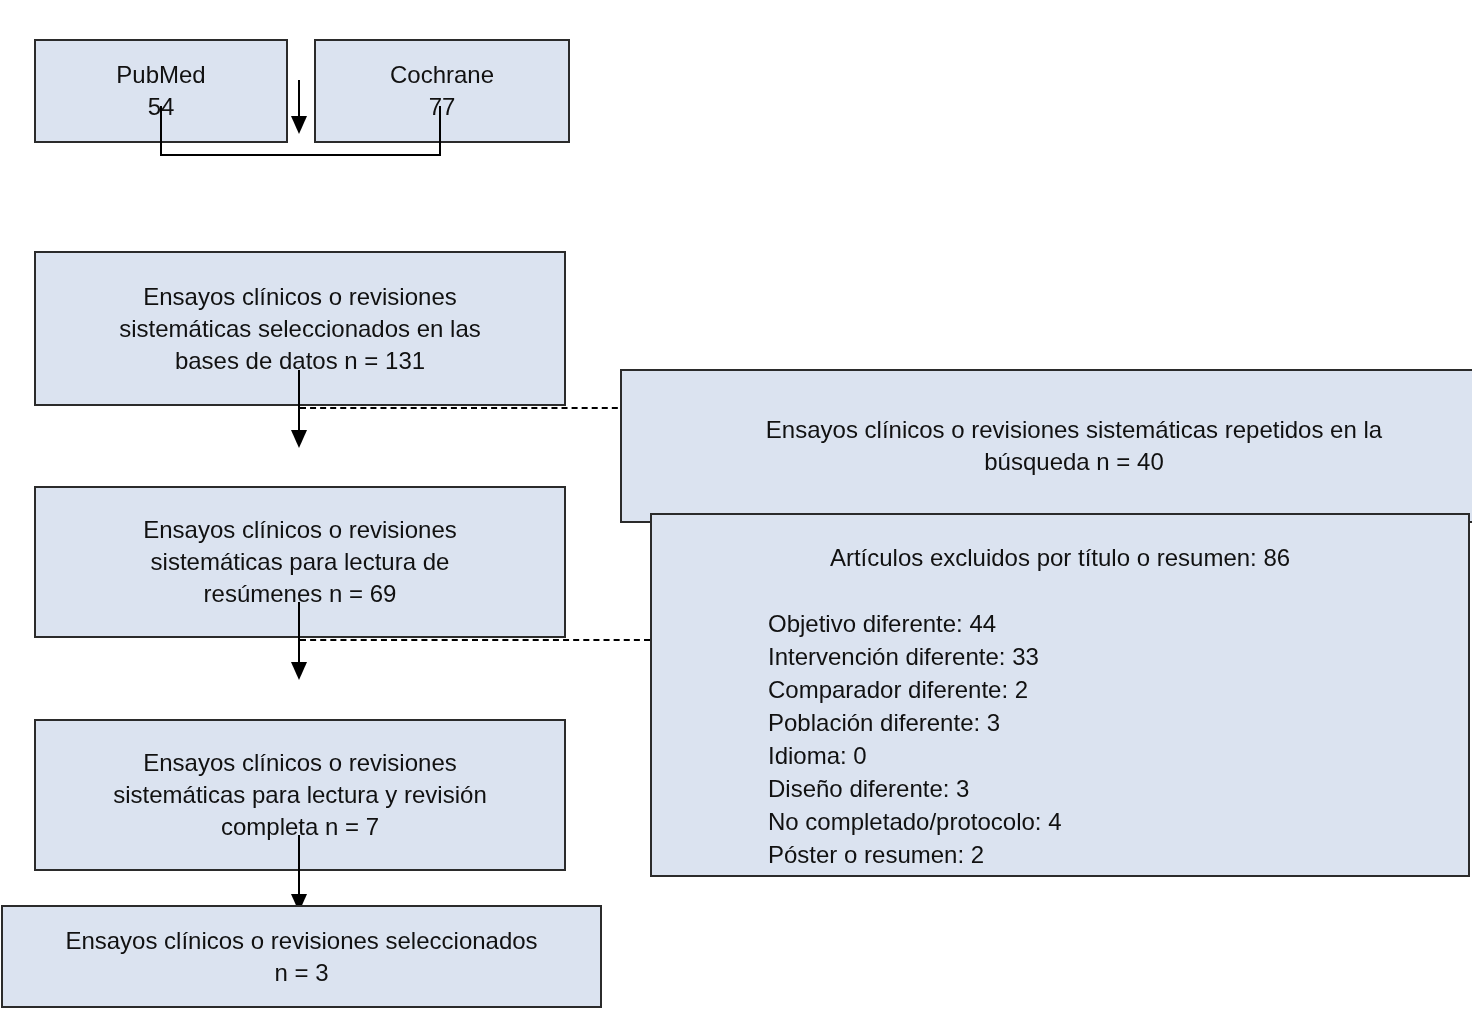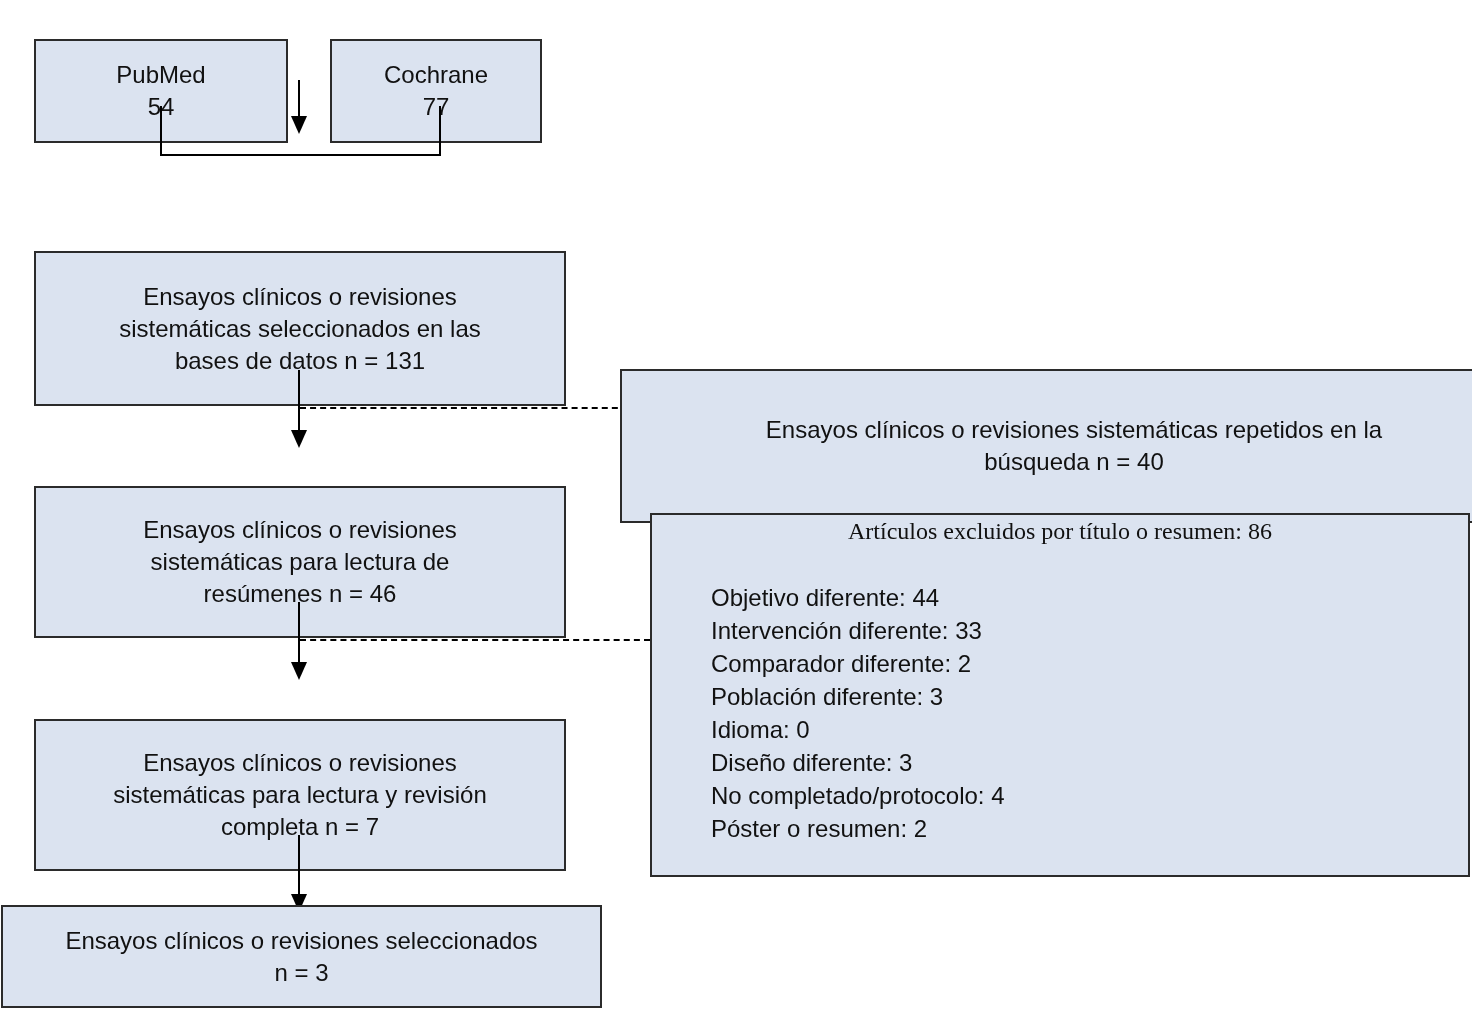--- a/index.html
+++ b/index.html
@@ -58,42 +58,42 @@
   }
   .exclusion-box {
     position: absolute;
     box-sizing: border-box;
     background: var(--box-fill, #dbe3f0);
     border: 2px solid var(--box-border, #2b2b2b);
     font-size: 24px;
     line-height: 33px;
   }
   .exclusion-header {
+    margin-top: 26px;
     text-align: center;
     white-space: nowrap;
-    font-family: Liberation Serif, serif;
   }
   .exclusion-list {
     margin-top: 33px;
-    padding-left: 59px;
+    padding-left: 116px;
     text-align: left;
   }
   .exclusion-list .tline { white-space: nowrap; }
 </style>
 </head>
 <body>
 
 <div class="canvas">
 
   <div class="box" style="left:34px; top:3px; width:254px; height:104px;">
     <div class="tline">PubMed</div>
     <div class="tline">54</div>
   </div>
 
-  <div class="box" style="left:330px; top:3px; width:212px; height:104px;">
+  <div class="box" style="left:314px; top:3px; width:256px; height:104px;">
     <div class="tline">Cochrane</div>
     <div class="tline">77</div>
   </div>
 
   <div class="vline" style="left:298px; top:80px; height:37px;"></div>
   <div class="arrowhead" style="left:291px; top:116px;"></div>
 
   <div class="bracket" style="left:160px; top:106px; width:281px; height:50px;"></div>
 
   <div class="box" style="left:34px; top:215px; width:532px; height:155px;">
@@ -108,21 +108,21 @@
   <div class="dashed" style="left:300px; top:407px; width:348px;"></div>
 
   <div class="box" style="left:620px; top:333px; width:908px; height:154px;">
     <div class="tline">Ensayos clínicos o revisiones sistemáticas repetidos en la</div>
     <div class="tline">búsqueda n = 40</div>
   </div>
 
   <div class="box" style="left:34px; top:450px; width:532px; height:152px;">
     <div class="tline">Ensayos clínicos o revisiones</div>
     <div class="tline">sistemáticas para lectura de</div>
-    <div class="tline">resúmenes n = 46</div>
+    <div class="tline">resúmenes n = 69</div>
   </div>
 
   <div class="vline" style="left:298px; top:602px; height:60px;"></div>
   <div class="arrowhead" style="left:291px; top:662px;"></div>
 
   <div class="dashed" style="left:300px; top:639px; width:350px;"></div>
 
   <div class="exclusion-box" style="left:650px; top:513px; width:820px; height:364px;">
     <div class="exclusion-header">Artículos excluidos por título o resumen: 86</div>
     <div class="exclusion-list">

